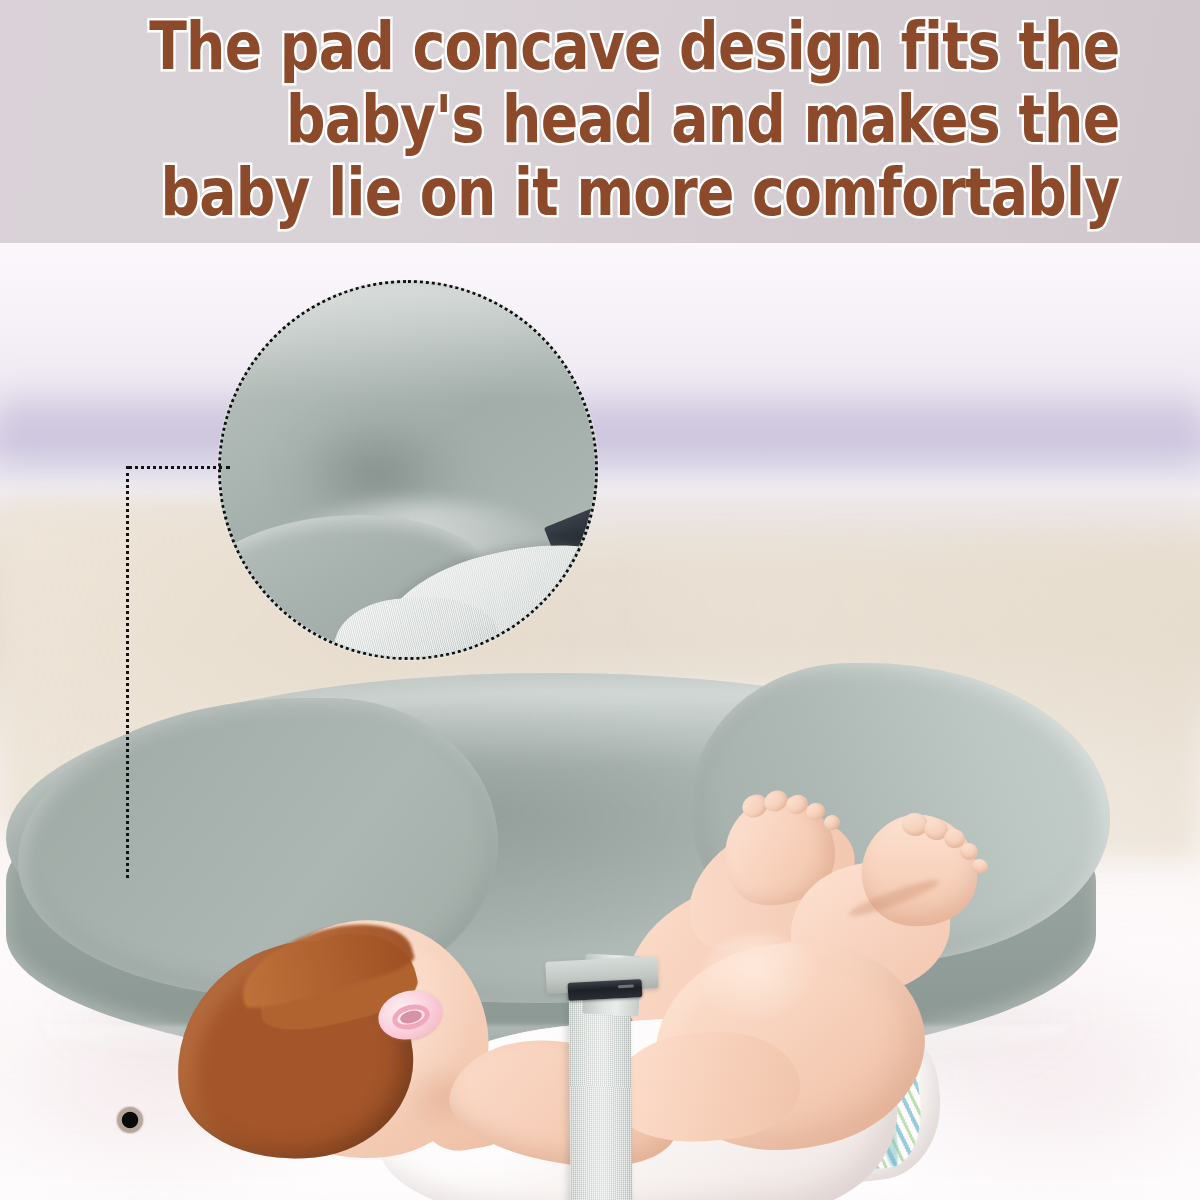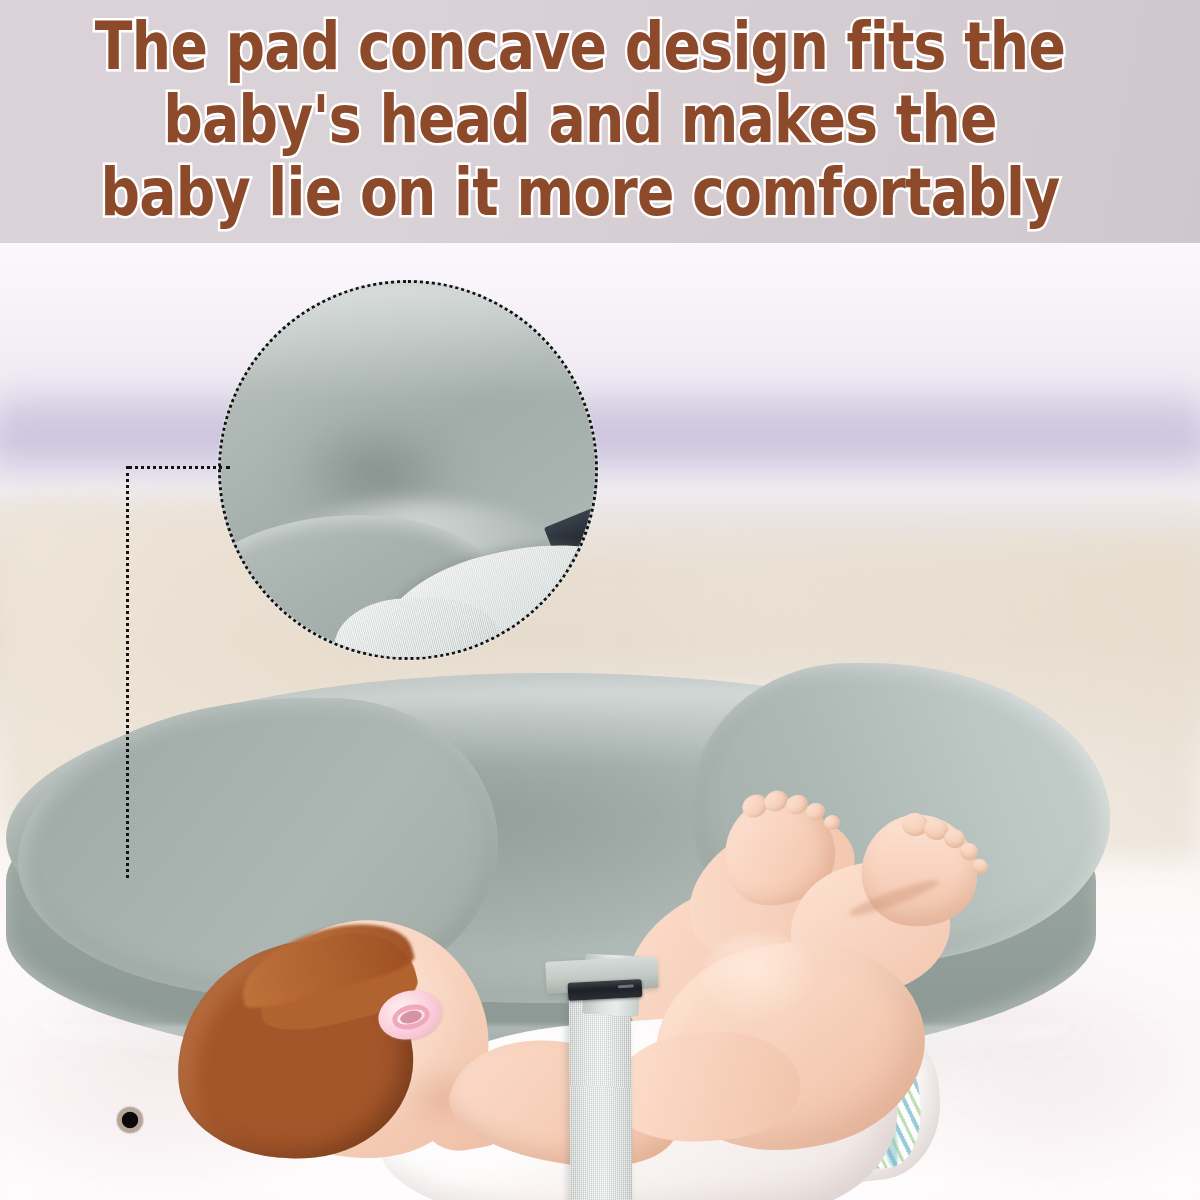--- a/index.html
+++ b/index.html
@@ -13,21 +13,21 @@
   #stage { position:absolute; inset:0; width:1200px; height:1200px; overflow:hidden; }
 
   
   .banner {
     position:absolute; left:0; top:0; width:1200px; height:243px;
     background:linear-gradient(100deg,#dad2d8 0%,#d9d2d7 35%,#d6cdd2 62%,#d3cbcf 82%,#cfc7cb 100%);
     overflow:hidden;
   }
   .banner-inner {
     position:absolute; left:0; top:10px; width:1160px;
-    text-align:center;
+    text-align:right;
   }
   .headline-line {
     display:block;
     font-family:"DejaVu Sans Condensed","Liberation Sans Narrow","Liberation Sans", sans-serif;
     font-weight:bold;
     font-size:66px;
     line-height:73px;
     letter-spacing:-0.8px;
     color:#8c4a2b;
     white-space:nowrap;

